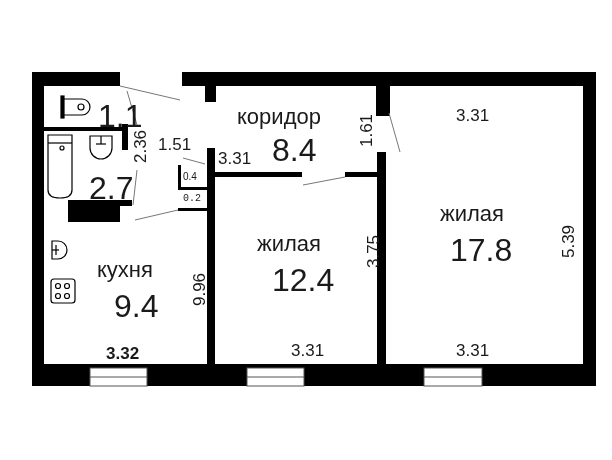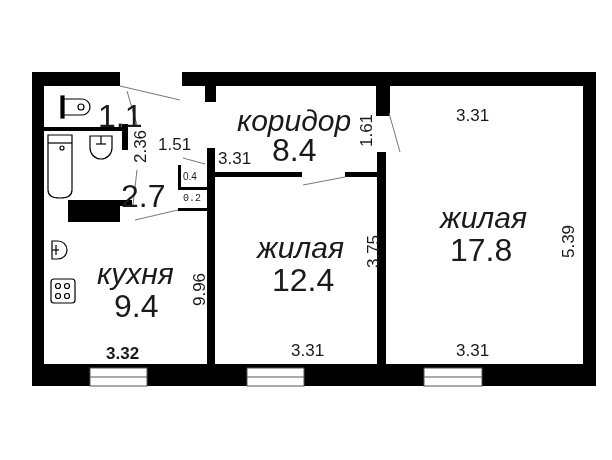--- a/index.html
+++ b/index.html
@@ -1,19 +1,19 @@
 <!DOCTYPE html>
 <html><head>
   <meta charset="utf-8">
   <style>
     html, body { margin: 0; padding: 0; background: #ffffff; }
     body { width: 612px; height: 460px; overflow: hidden; position: relative; font-family: "Liberation Sans", "DejaVu Sans", sans-serif; }
     #plan { position: absolute; left: 0; top: 0; width: 612px; height: 460px; }
     .lbl { position: absolute; color: #1a1a1a; white-space: nowrap; line-height: 1; }
-    .room-name { font-size: 30px; font-style: italic; }
+    .room-name { font-size: 22px; }
     .room-area { font-size: 32px; }
     .dim { font-size: 17px; }
     .dim-small { font-size: 10px; }
     .rot { transform-origin: center center; transform: rotate(-90deg); }
   </style>
 </head>
 <body>
 
 <svg id="plan" viewBox="0 0 612 460" xmlns="http://www.w3.org/2000/svg">
 
@@ -111,21 +111,21 @@
       <rect x="51" y="279" width="24" height="24" rx="3"></rect>
       <circle cx="58" cy="286" r="2.5"></circle>
         <circle cx="67" cy="286" r="2.5"></circle>
       <circle cx="58" cy="296" r="2.5"></circle>
         <circle cx="67" cy="296" r="2.5"></circle>
     </g>
   </g>
 </svg>
 
 <div class="lbl room-area" style="left:98px;top:100px;">1.1</div>
-<div class="lbl room-area" style="left:89px;top:180px;margin-left:32px;">2.7</div>
+<div class="lbl room-area" style="left:89px;top:172px;">2.7</div>
 
 <div class="lbl room-name" style="left:237px;top:106px;">коридор</div>
 <div class="lbl room-area" style="left:272px;top:134px;">8.4</div>
 
 <div class="lbl room-name" style="left:97px;top:259px;">кухня</div>
 <div class="lbl room-area" style="left:114px;top:290px;">9.4</div>
 
 <div class="lbl room-name" style="left:257px;top:233px;">жилая</div>
 <div class="lbl room-area" style="left:272px;top:264px;text-align:right;">12.4</div>
 

